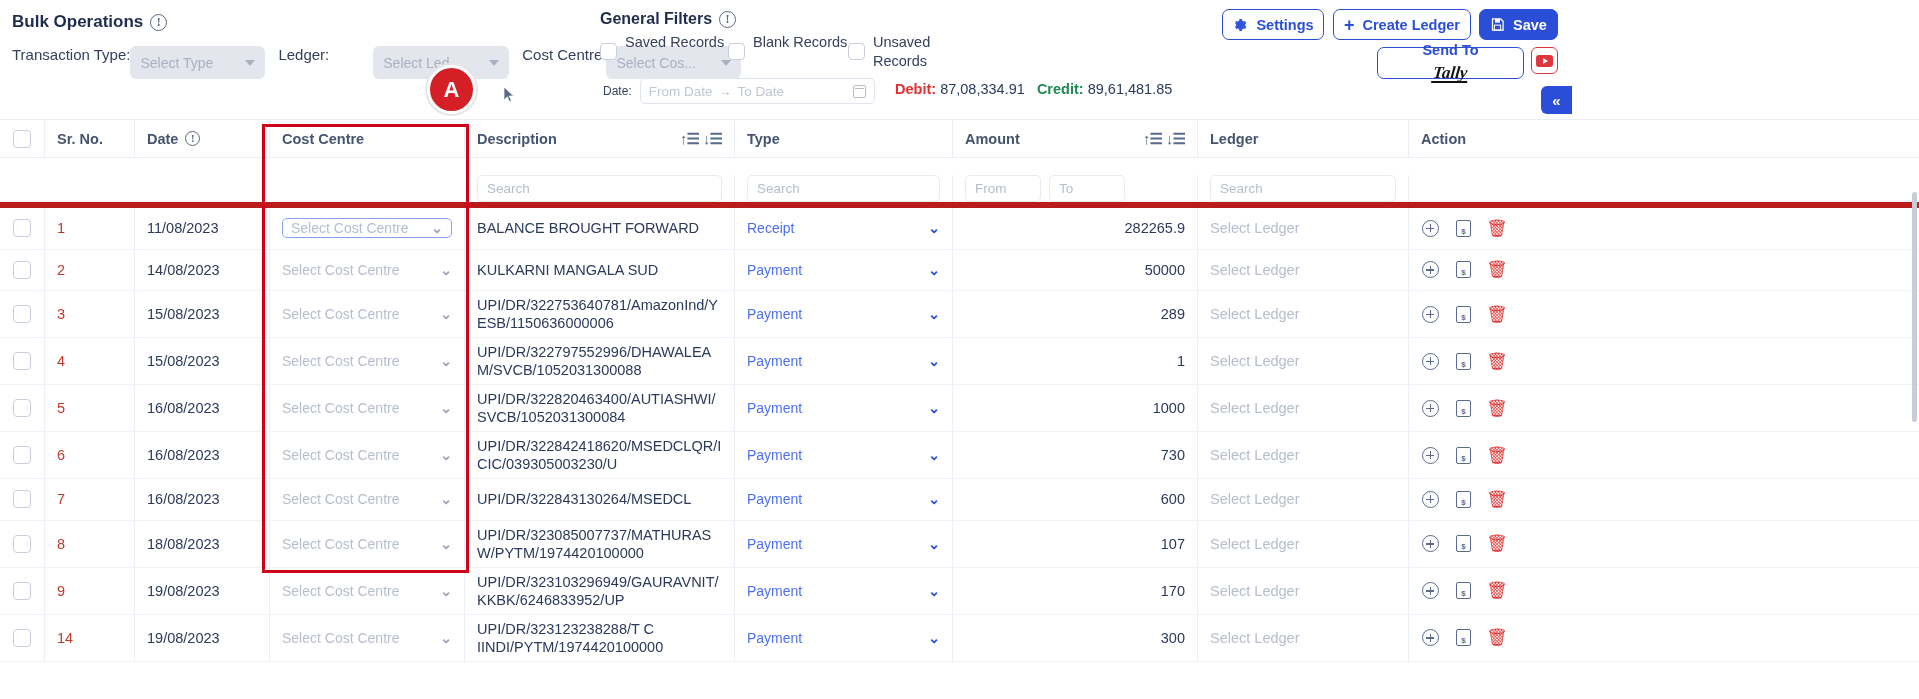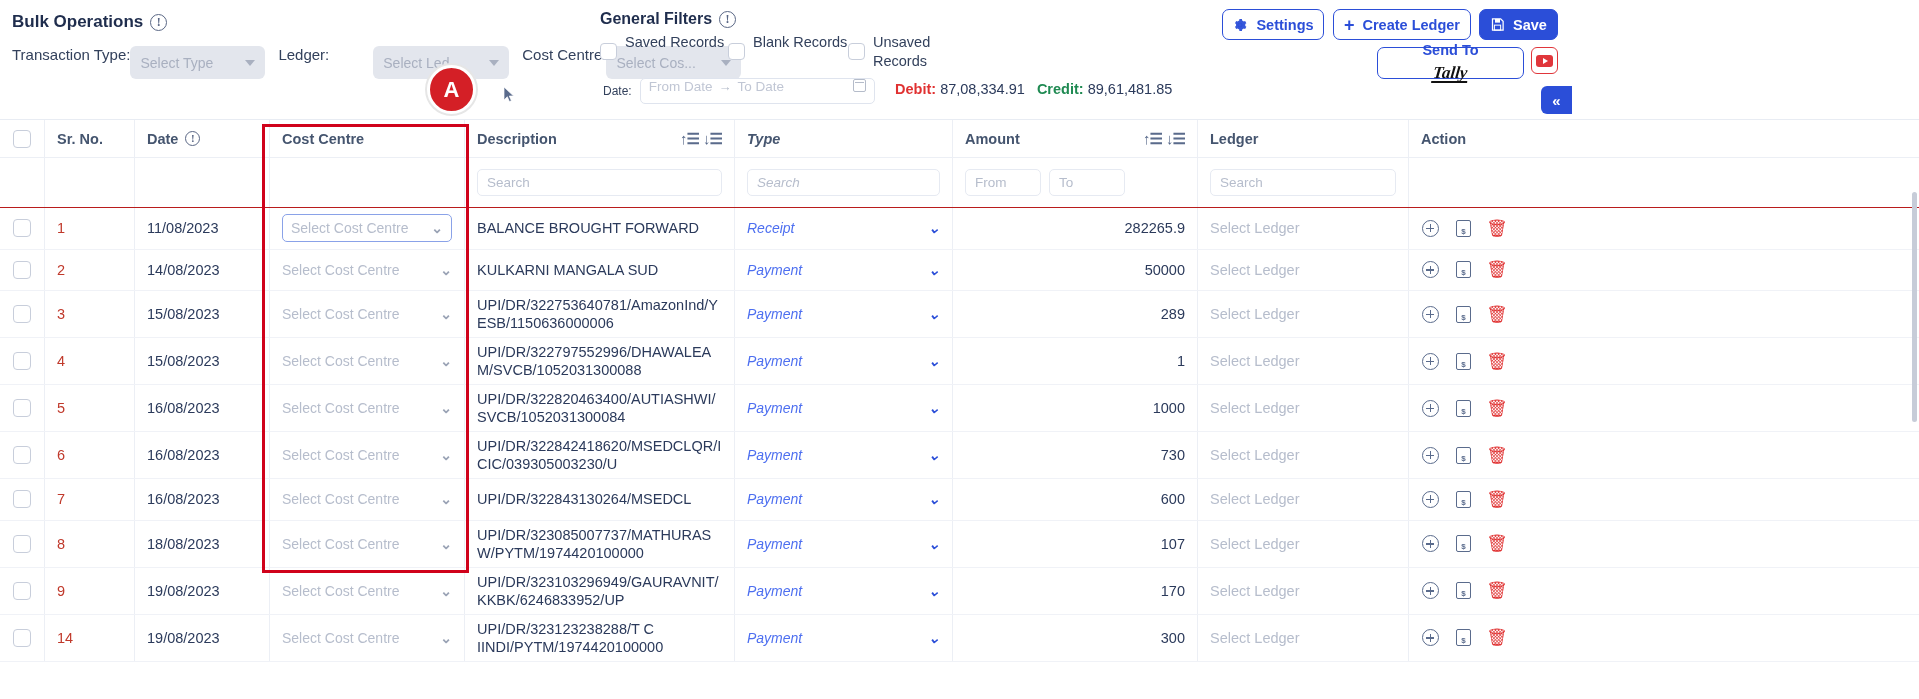--- a/index.html
+++ b/index.html
@@ -42,21 +42,21 @@
   .chk-item { display:flex; align-items:flex-start; gap:8px; }
   .chk-item.c1 { width:202px; }
   .chk-item.c2 { width:128px; }
   .chk-item.c3 { width:120px; }
   .chk-item.c4 { width:140px; }
   .chk { width:17px; height:17px; border:1.5px solid #c8cedb; border-radius:4px; background:#fff; flex:0 0 auto; margin-top:10px;}
   .chk-lbl { font-size:14.5px; color:#33415c; line-height:19px; max-width:120px; }
 
   .date-row { position:absolute; left:603px; top:78px; display:flex; align-items:center; gap:8px; }
   .date-lbl { font-size:12px; color:#33415c; }
-  .date-box { width:235px; height:26px; border:1px solid #dfe4ee; border-radius:5px; display:flex; 
+  .date-box { width:235px; height:26px; border:1px solid #dfe4ee; border-radius:5px; display:flex; align-items:center;
               padding:0 8px; gap:6px; color:#c0c6d4; font-size:13.5px; background:#fff;}
   .date-box .arrow { color:#b5bcca; font-size:13px; }
   .cal { width:13px; height:13px; border:1.4px solid #b5bcca; border-radius:2px; position:relative; margin-left:auto;}
   .cal:before { content:""; position:absolute; left:1px; right:1px; top:2px; height:1.4px; background:#b5bcca;}
   .totals { position:absolute; left:895px; top:81px; font-size:14.5px; white-space:nowrap; }
   .deb-lbl { color:#e03131; font-weight:bold; }
   .cre-lbl { color:#1f8a52; font-weight:bold; }
   .amt-val { color:#2b3a5b; }
 
   
@@ -79,43 +79,43 @@
 
   
   .tbl { position:absolute; left:0; top:120px; width:1919px; }
   .row { display:flex; }
   .cell { border-right:1px solid #eceff5; padding:0 12px; display:flex; align-items:center; }
   .c-chk   { width:45px;  justify-content:center; }
   .c-sr    { width:90px; }
   .c-date  { width:135px; }
   .c-cost  { width:195px; }
   .c-desc  { width:270px; }
-  .c-type  { width:218px;font-style:italic; }
+  .c-type  { width:218px; }
   .c-amt   { width:245px; }
   .c-led   { width:211px; }
   .c-act   { width:143px; }
 
   .hdr { height:38px; border-bottom:1px solid #eceff5; font-weight:bold; font-size:14.5px; color:#45556f; }
   .hdr .cell { align-items:center; }
   .hdr-sort { margin-left:auto; display:flex; gap:4px; color:#5a6b8c; }
   .sort-ico { font-size:15px; letter-spacing:-1px; }
 
-  .filt { height:50px; border-bottom:1px solid #b91c1c; }
+  .filt { height:50px; border-bottom:6px solid #b91c1c;align-items:flex-end; }
   .filt .cell { align-items:center; }
   .inp { height:27px; border:1px solid #e6eaf2; border-radius:5px; color:#b6bdcc; font-size:13.5px;
          display:flex; align-items:center; padding:0 9px; background:#fff; width:100%; }
   .inp.half { width:76px; }
   .gap8 { gap:8px; }
 
   .drow { min-height:40.5px; border-bottom:1px solid #f0f2f7; font-size:14.5px; color:#2b3a5b; }
   .drow .cell { align-items:center; min-height:40.5px; }
   .sr { color:#c0392b; }
   .cb { width:18px; height:18px; border:1.4px solid #c8cedb; border-radius:4px; background:#fff; }
 
-  .sel { width:100%; height:28px; display:flex; align-items:center; justify-content:space-between;
+  .sel { width:100%; height:20px; display:flex; align-items:center; justify-content:space-between;
          color:#b6bdcc; font-size:14px; }
   .sel.bordered { border:1px solid #8aa2e8; border-radius:5px; padding:0 8px; background:#fff; }
   .chev2 { font-size:14px; color:#9aa3b5; font-weight:bold; }
   .type-val { color:#4d6ff0; }
   .chev-blue { font-size:14px; color:#2b4ed8; font-weight:bold; margin-left:auto;}
   .amt-cell { justify-content:flex-end; }
   .desc-txt { line-height:18px; padding:5px 0; word-break:break-word; }
   .led-txt { color:#b6bdcc; }
 
   .acts { display:flex; gap:17px; align-items:center; color:#5a6b8c; }

